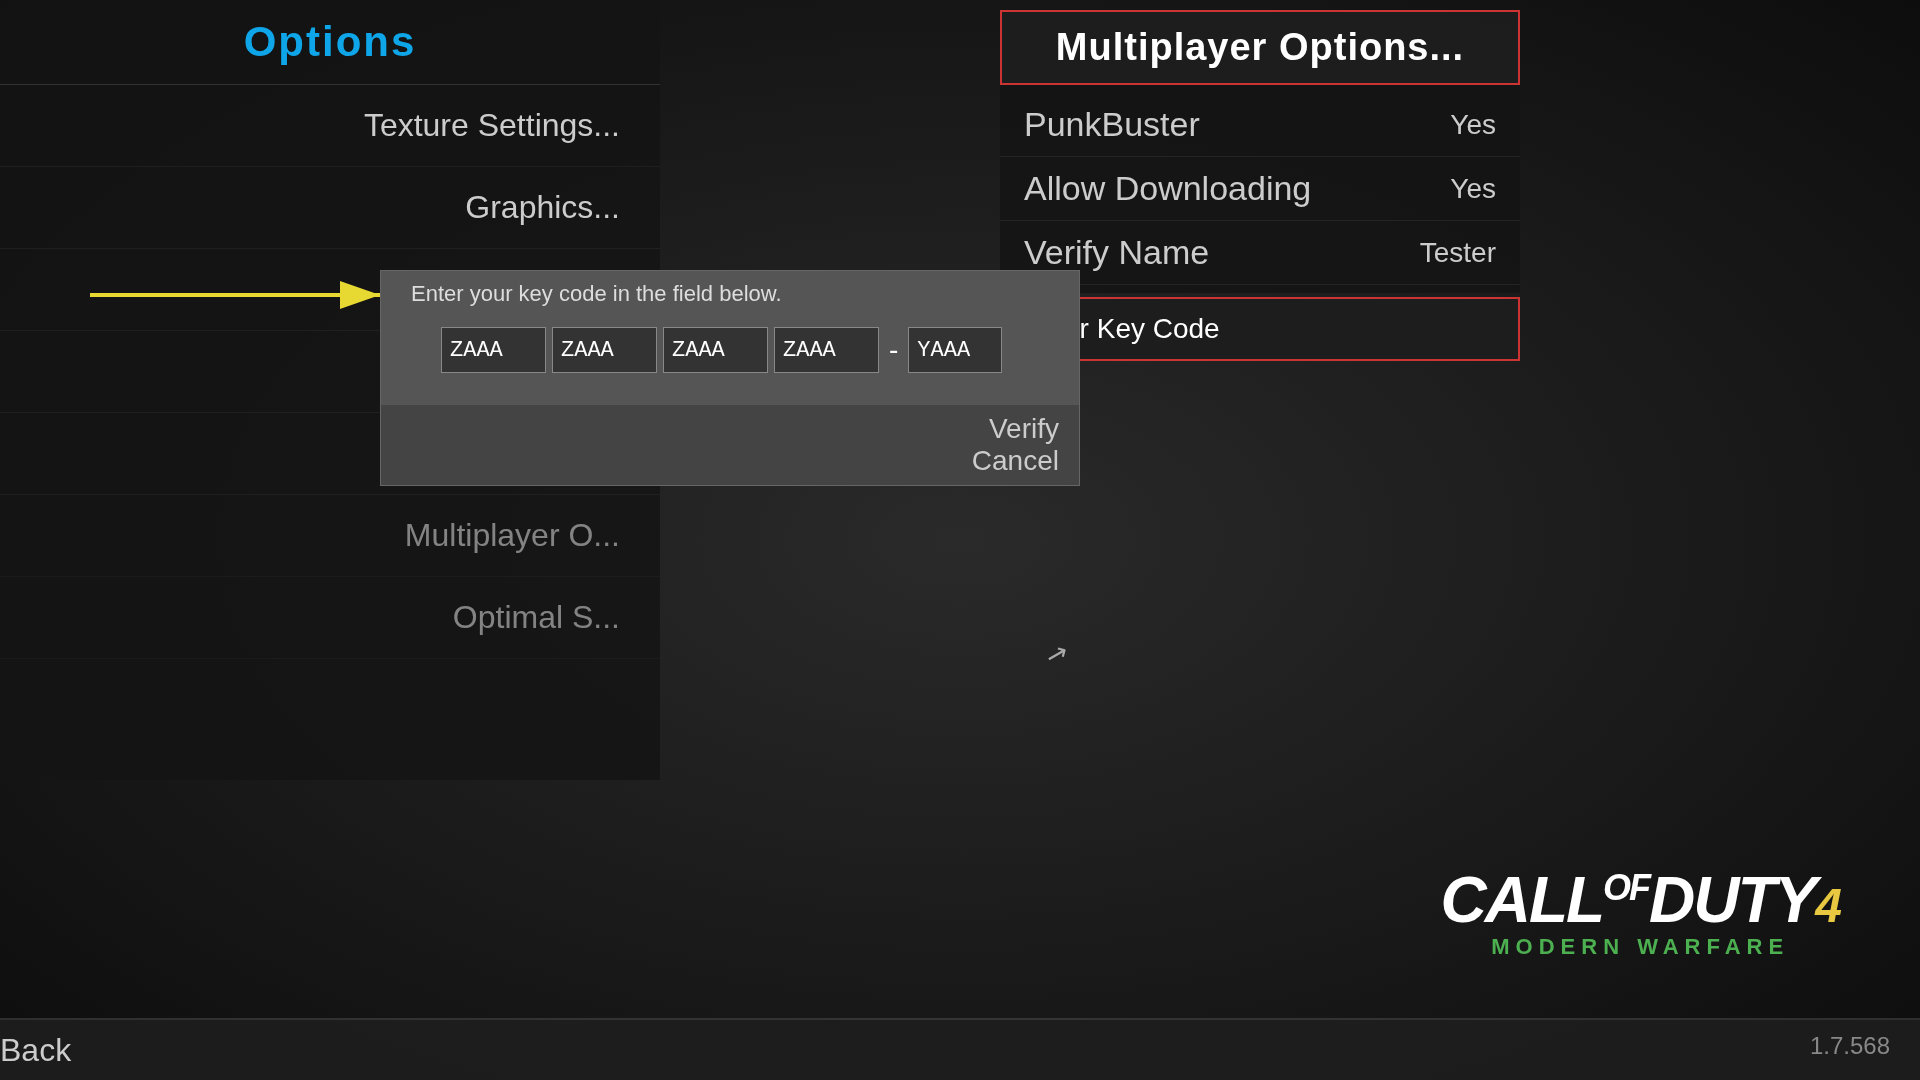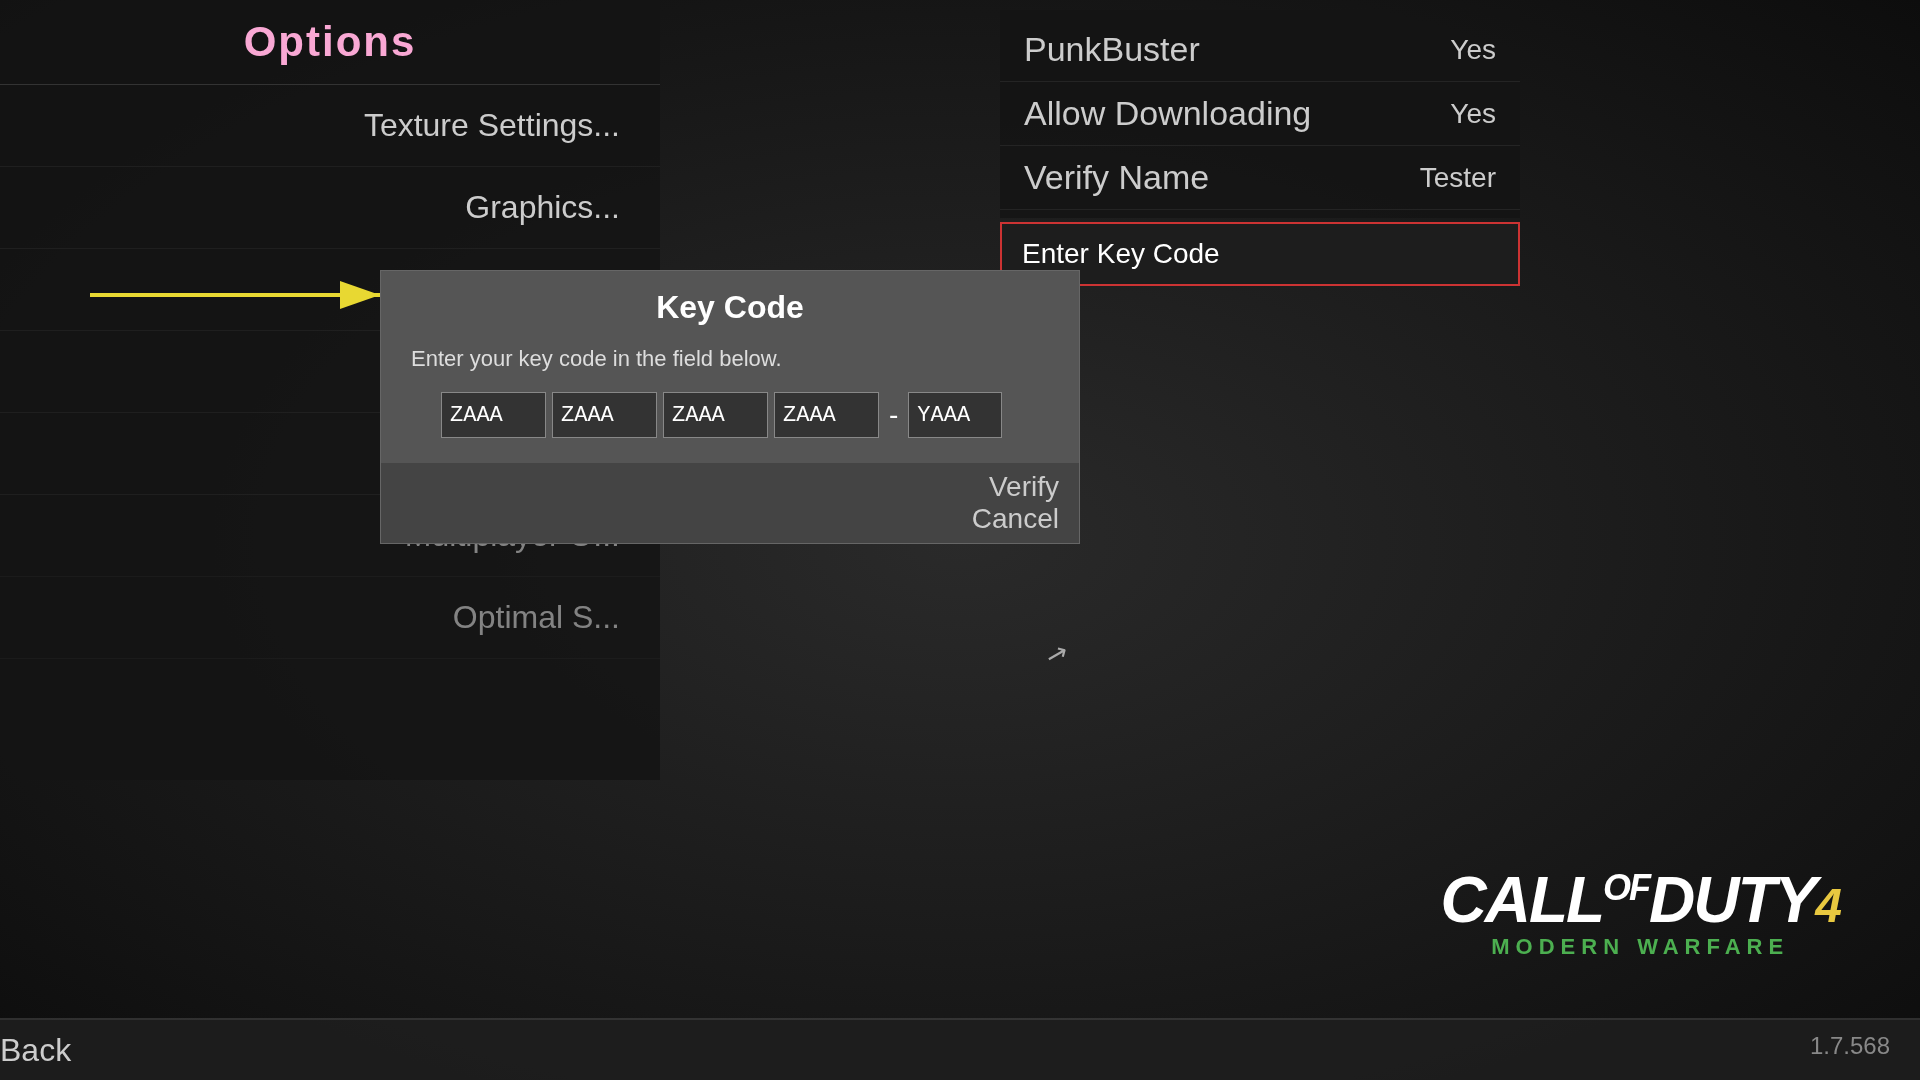--- a/index.html
+++ b/index.html
@@ -27,21 +27,21 @@
       top: 0;
       width: 660px;
       height: 780px;
       background: rgba(20, 20, 20, 0.85);
     }
 
     .options-title {
       text-align: center;
       padding: 18px 0;
       font-size: 42px;
-      color: #f9a8d4;
+      color: #0ea5e9;
       font-weight: bold;
       letter-spacing: 2px;
       border-bottom: 1px solid #333;
     }
 
     .menu-item {
       display: block;
       padding: 22px 40px;
       font-size: 32px;
       color: #cccccc;
@@ -152,21 +152,21 @@
     .dialog-instruction {
       font-size: 22px;
       color: #dddddd;
       margin-bottom: 20px;
     }
 
     .keycode-inputs {
       display: flex;
       align-items: center;
       gap: 6px;
-      margin-bottom: 5px;
+      margin-bottom: 12px;
       padding-left: 30px;
     }
 
     .keycode-input {
       width: 105px;
       height: 46px;
       background: #333333;
       border: 1px solid #888;
       color: #ffffff;
       font-size: 22px;
@@ -301,41 +301,43 @@
     <defs>
       <marker id="arrowhead" markerWidth="10" markerHeight="7" refX="10" refY="3.5" orient="auto">
         <polygon points="0 0, 10 3.5, 0 7" fill="#e8d832"></polygon>
       </marker>
     </defs>
     <line x1="10" y1="30" x2="300" y2="30" stroke="#e8d832" stroke-width="4" marker-end="url(#arrowhead)"></line>
   </svg>
 </div>
 
 <div class="mp-panel">
+  <div class="mp-title-box">
+    <span class="mp-title-text">Multiplayer Options...</span>
+  </div>
   <div class="mp-options-list">
     <div class="mp-option-row">
       <span class="mp-option-label">PunkBuster</span>
       <span class="mp-option-value">Yes</span>
     </div>
     <div class="mp-option-row">
       <span class="mp-option-label">Allow Downloading</span>
       <span class="mp-option-value">Yes</span>
     </div>
     <div class="mp-option-row">
       <span class="mp-option-label">Verify Name</span>
       <span class="mp-option-value">Tester</span>
     </div>
   </div>
   <div class="enter-key-code-box">
     <span class="enter-key-code-text">Enter Key Code</span>
   </div>
 </div>
 
 <div class="dialog-overlay">
-  <div class="dialog-title">Key Code</div>
   <div class="dialog-body">
     <div class="dialog-instruction">Enter your key code in the field below.</div>
     <div class="keycode-inputs">
       <input class="keycode-input" type="text" value="ZAAA" maxlength="4" style="">
       <input class="keycode-input" type="text" value="ZAAA" maxlength="4" style="">
       <input class="keycode-input" type="text" value="ZAAA" maxlength="4" style="">
       <input class="keycode-input" type="text" value="ZAAA" maxlength="4" style="">
       <span class="keycode-dash">-</span>
       <input class="keycode-input keycode-input-last" type="text" value="YAAA" maxlength="5" style="">
     </div>

